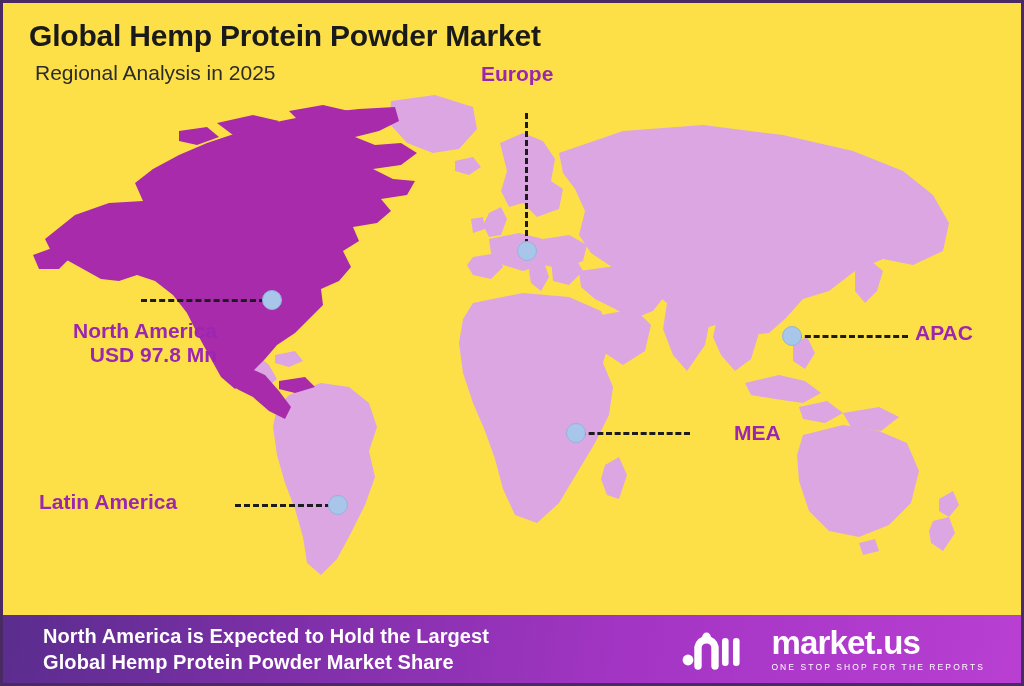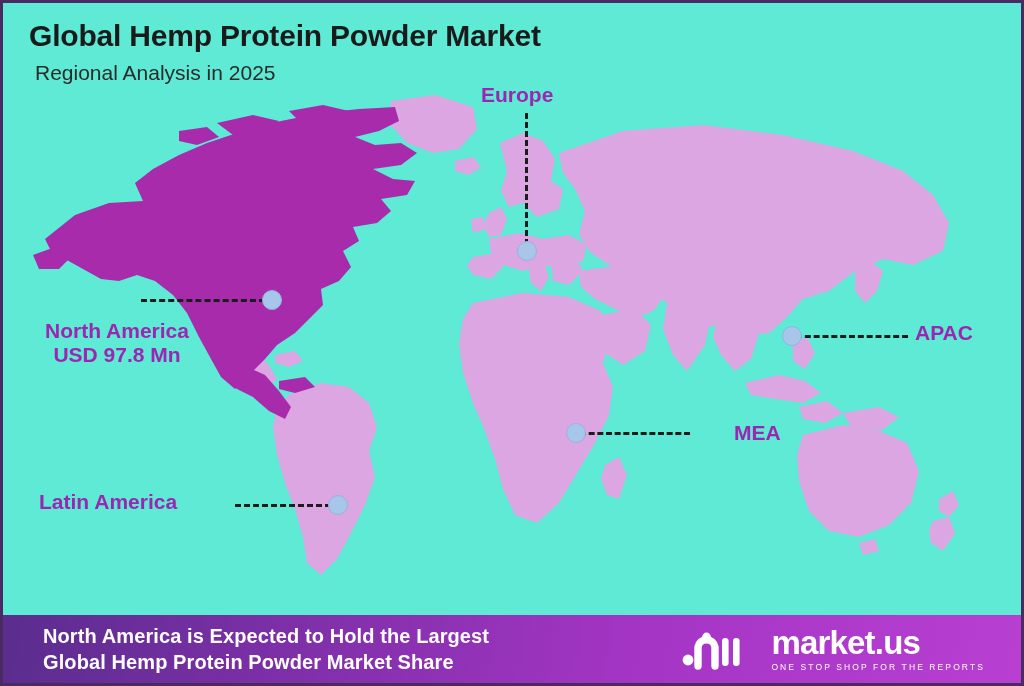--- a/index.html
+++ b/index.html
@@ -4,21 +4,21 @@
 <style>
   html,body{margin:0;padding:0;background:#ffffff;}
   body{font-family:"Liberation Sans","DejaVu Sans",sans-serif;}
 
   #infographic{
     position:relative;
     width:1024px;
     height:686px;
     box-sizing:border-box;
     border:3px solid #4a2a63;
-    background:#5eead4;
+    background:#fde047;
     overflow:hidden;
   }
 
   
   #header{
     position:absolute;
     left:26px;
     top:16px;
     z-index:40;
   }
@@ -78,23 +78,23 @@
   .region-label{
     position:absolute;
     color:#9b27b0;
     font-weight:bold;
     font-size:21px;
     line-height:1.16;
     white-space:nowrap;
     z-index:35;
   }
   .region-label .val{display:block;}
-  .lbl-na{left:14px;top:316px;text-align:center;width:200px;}
+  .lbl-na{left:14px;top:316px;text-align:right;width:200px;}
   .lbl-latam{left:36px;top:487px;}
-  .lbl-europe{left:478px;top:80px;}
+  .lbl-europe{left:478px;top:59px;}
   .lbl-apac{left:912px;top:318px;}
   .lbl-mea{left:731px;top:418px;}
 
   
   #banner{
     position:absolute;
     left:0;right:0;bottom:0;
     height:68px;
     background:linear-gradient(100deg,#5a2d8e 0%,#7b2fa6 26%,#a435c4 62%,#b83fd2 100%);
     display:flex;

